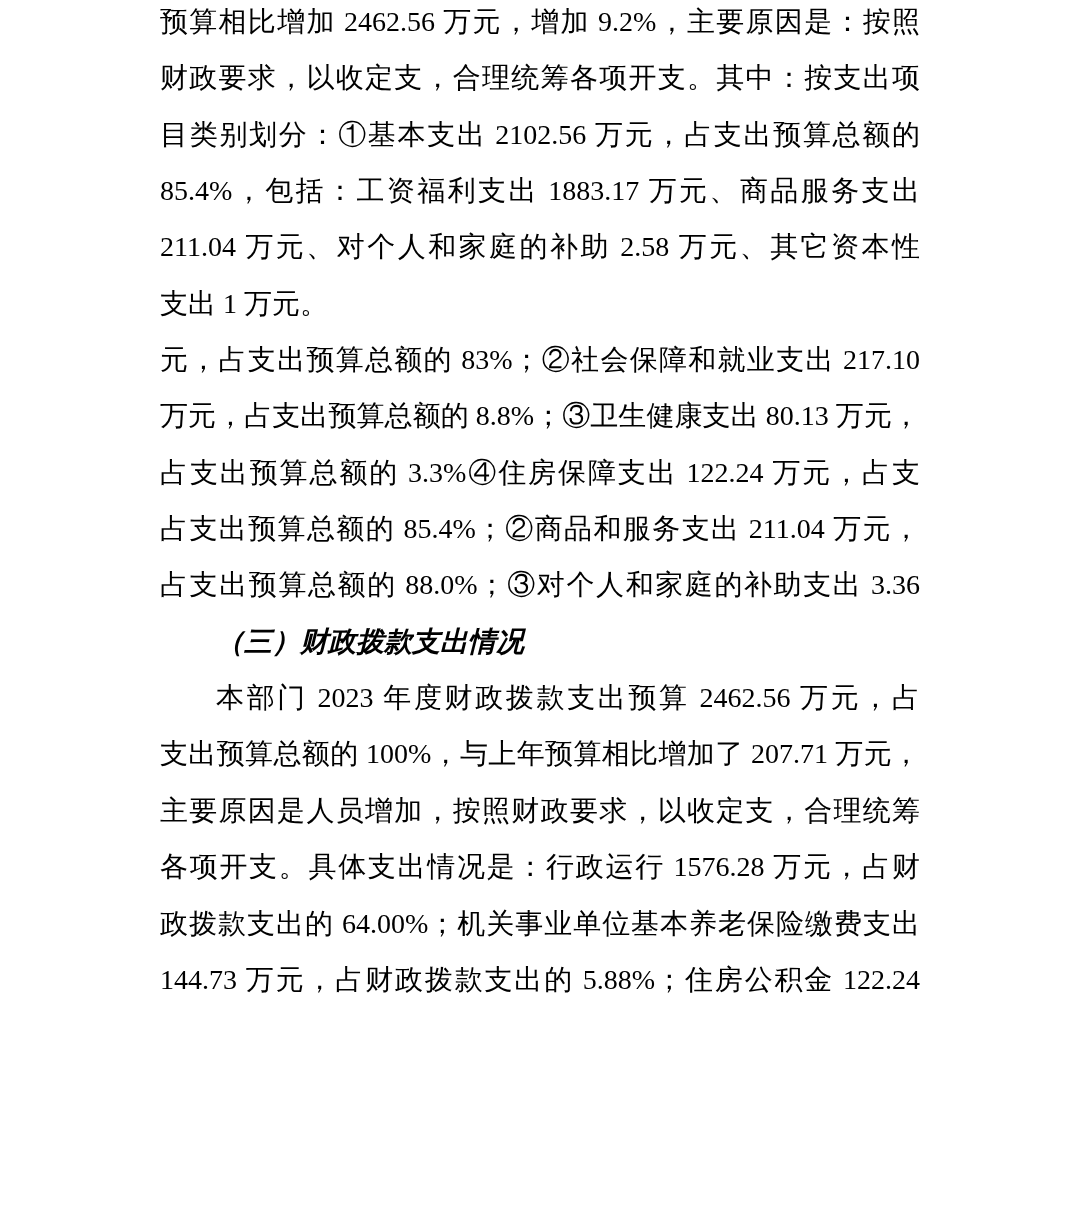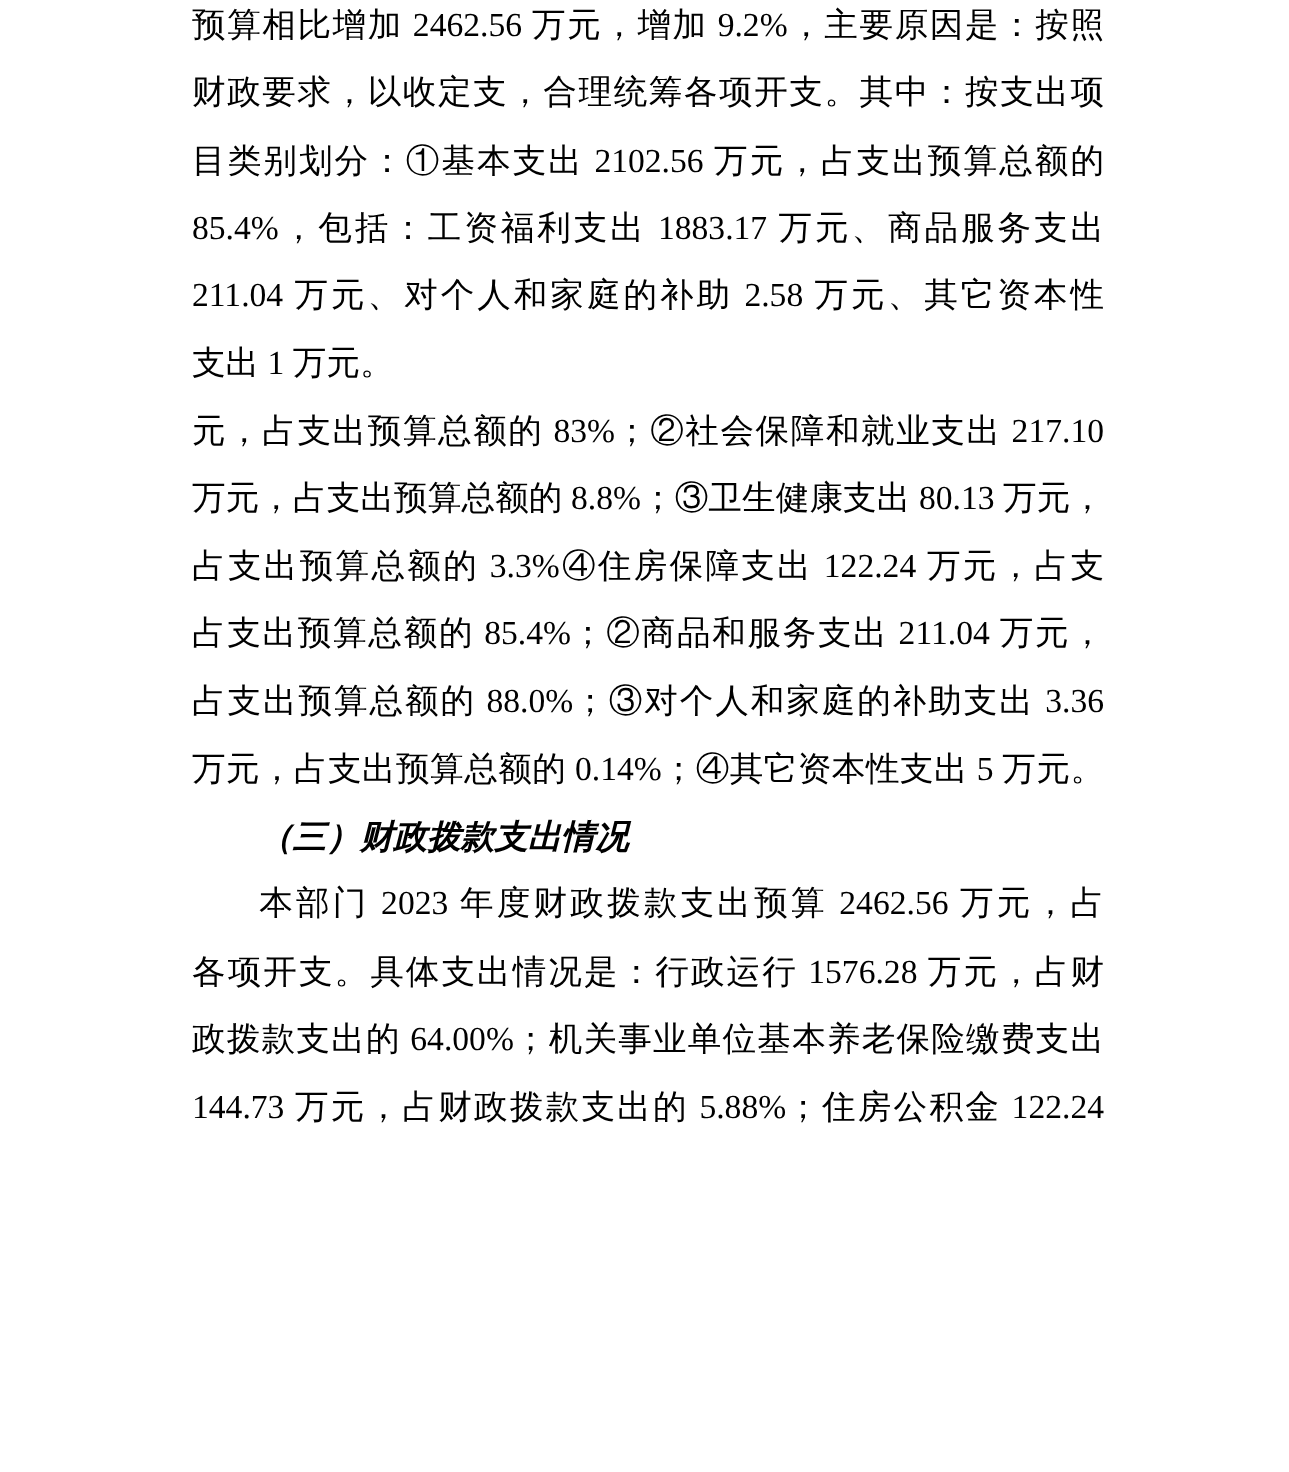--- a/index.html
+++ b/index.html
@@ -53,19 +53,20 @@
   <div class="line fill">财政要求，以收定支，合理统筹各项开支。其中：按支出项</div>
   <div class="line fill">目类别划分：①基本支出 2102.56 万元，占支出预算总额的</div>
   <div class="line fill">85.4%，包括：工资福利支出 1883.17 万元、商品服务支出</div>
   <div class="line fill">211.04 万元、对个人和家庭的补助 2.58 万元、其它资本性</div>
   <div class="line">支出 1 万元。</div>
   <div class="line fill">元，占支出预算总额的 83%；②社会保障和就业支出 217.10</div>
   <div class="line fill">万元，占支出预算总额的 8.8%；③卫生健康支出 80.13 万元，</div>
   <div class="line fill">占支出预算总额的 3.3%④住房保障支出 122.24 万元，占支</div>
   <div class="line fill">占支出预算总额的 85.4%；②商品和服务支出 211.04 万元，</div>
   <div class="line fill">占支出预算总额的 88.0%；③对个人和家庭的补助支出 3.36</div>
-  <div class="line fill">万元，占支出预算总额的 0.14%；④其它资本性支出 5 万元。</div>
   <div class="line heading indent">（三）财政拨款支出情况</div>
   <div class="line fill indent">本部门 2023 年度财政拨款支出预算 2462.56 万元，占</div>
+  <div class="line fill">支出预算总额的 100%，与上年预算相比增加了 207.71 万元，</div>
+  <div class="line fill">主要原因是人员增加，按照财政要求，以收定支，合理统筹</div>
   <div class="line fill">各项开支。具体支出情况是：行政运行 1576.28 万元，占财</div>
   <div class="line fill">政拨款支出的 64.00%；机关事业单位基本养老保险缴费支出</div>
   <div class="line fill">144.73 万元，占财政拨款支出的 5.88%；住房公积金 122.24</div>
 </div>
 
 </body></html>

